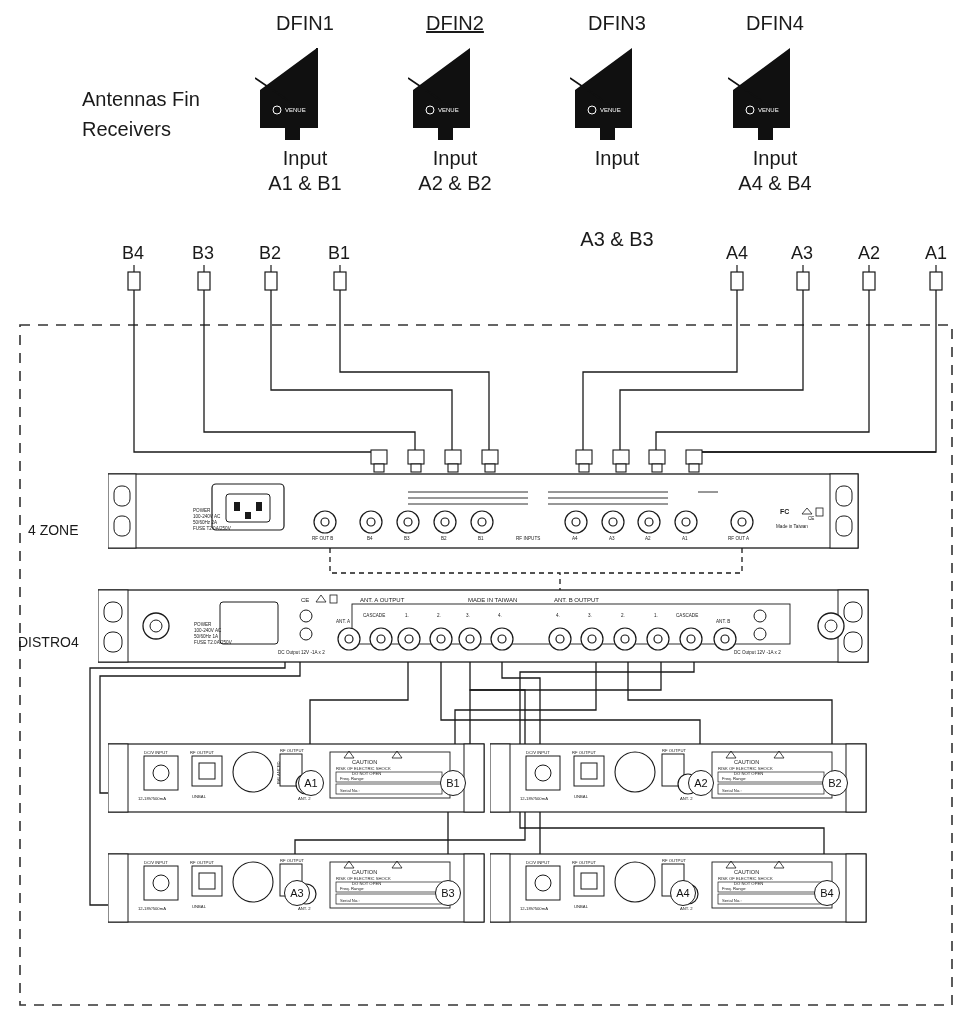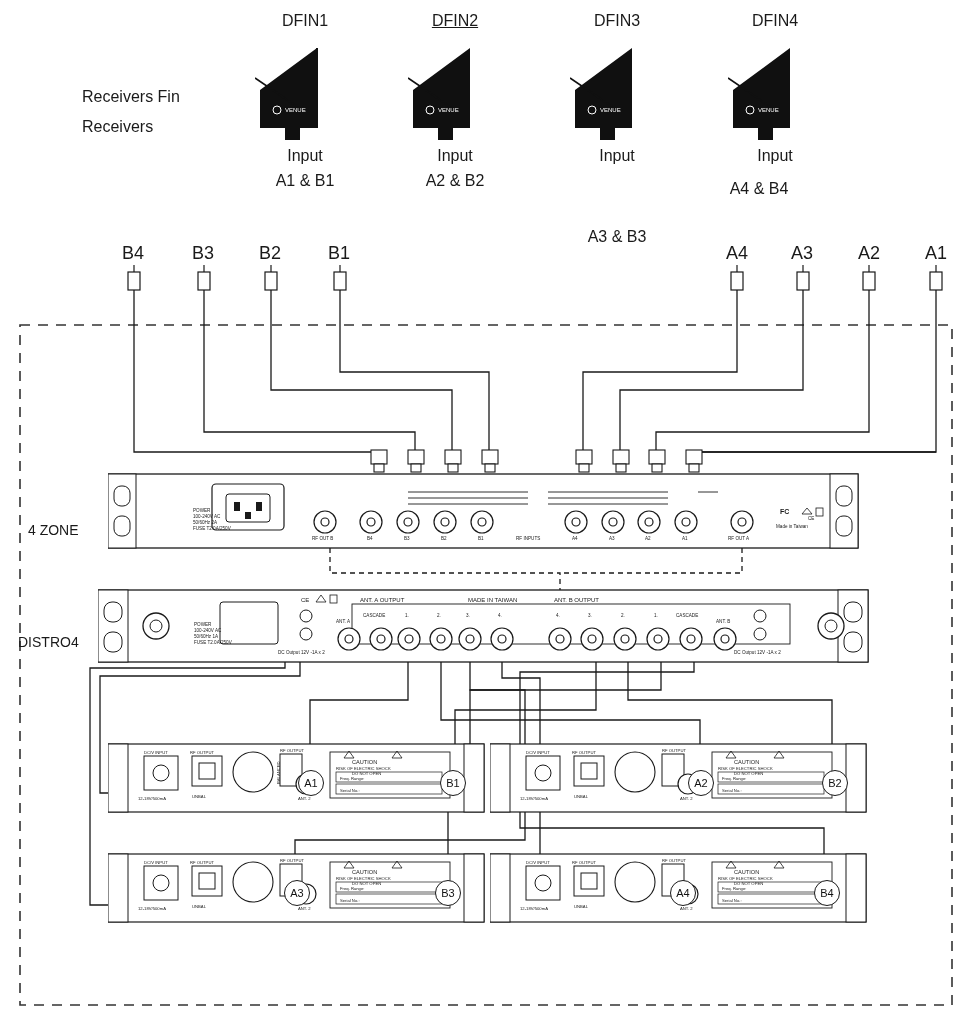--- a/index.html
+++ b/index.html
@@ -1,49 +1,49 @@
 <!DOCTYPE html>
 <html><head>
 <meta charset="utf-8">
 <style>
   html,body{margin:0;padding:0;background:#ffffff;}
   body{width:972px;height:1024px;font-family:"Liberation Sans",sans-serif;color:#111;}
   #stage{position:relative;width:972px;height:1024px;overflow:hidden;}
   .abs{position:absolute;}
   .lbl{font-family:"Liberation Sans",sans-serif;color:#1a1a1a;white-space:nowrap;}
-  .t20{font-size:16px;}
+  .t20{font-size:20px;}
   .t18{font-size:18px;}
   .t17{font-size:14px;}
   .ctr{text-align:center;}
   svg{display:block;}
 </style>
 </head>
 <body>
 
 <div id="stage">
 
-  <div class="abs lbl t20" style="left:82px;top:88px;">Receivers Fin</div>
+  <div class="abs lbl t20" style="left:82px;top:88px;">Antennas Fin</div>
   <div class="abs lbl t20" style="left:82px;top:118px;">Receivers</div>
 
   <div class="abs lbl t20 ctr" style="left:250px;top:12px;width:110px;">DFIN1</div>
   <div class="abs lbl t20 ctr" style="left:400px;top:12px;width:110px;text-decoration:underline;">DFIN2</div>
   <div class="abs lbl t20 ctr" style="left:562px;top:12px;width:110px;">DFIN3</div>
   <div class="abs lbl t20 ctr" style="left:720px;top:12px;width:110px;">DFIN4</div>
 
   <div class="abs lbl t20 ctr" style="left:250px;top:147px;width:110px;">Input</div>
   <div class="abs lbl t20 ctr" style="left:250px;top:172px;width:110px;">A1 &amp; B1</div>
 
   <div class="abs lbl t20 ctr" style="left:400px;top:147px;width:110px;">Input</div>
   <div class="abs lbl t20 ctr" style="left:400px;top:172px;width:110px;">A2 &amp; B2</div>
 
   <div class="abs lbl t20 ctr" style="left:562px;top:147px;width:110px;">Input</div>
   <div class="abs lbl t20 ctr" style="left:562px;top:188px;width:110px;margin-top:40px;">A3 &amp; B3</div>
 
   <div class="abs lbl t20 ctr" style="left:720px;top:147px;width:110px;">Input</div>
-  <div class="abs lbl t20 ctr" style="left:704px;top:172px;width:110px;margin-top:8px;">A4 &amp; B4</div>
+  <div class="abs lbl t20 ctr" style="left:720px;top:172px;width:110px;">A4 &amp; B4</div>
 
   <svg class="abs" style="left:255px;top:40px;" width="110" height="105">
     <path d="M62,8 L5,50 L5,88 L30,88 L30,100 L45,100 L45,88 L62,88 Z" fill="#101010"></path>
     <path d="M62,8 L62,88" stroke="#101010" stroke-width="2"></path>
     <line x1="0" y1="38" x2="50" y2="72" stroke="#101010" stroke-width="1.6"></line>
     <text x="30" y="72" font-family="Liberation Sans, sans-serif" font-size="6" fill="#ffffff">VENUE</text>
     <circle cx="22" cy="70" r="4" fill="none" stroke="#ffffff" stroke-width="1"></circle>
   </svg>
   <svg class="abs" style="left:408px;top:40px;" width="110" height="105">
     <path d="M62,8 L5,50 L5,88 L30,88 L30,100 L45,100 L45,88 L62,88 Z" fill="#101010"></path>

